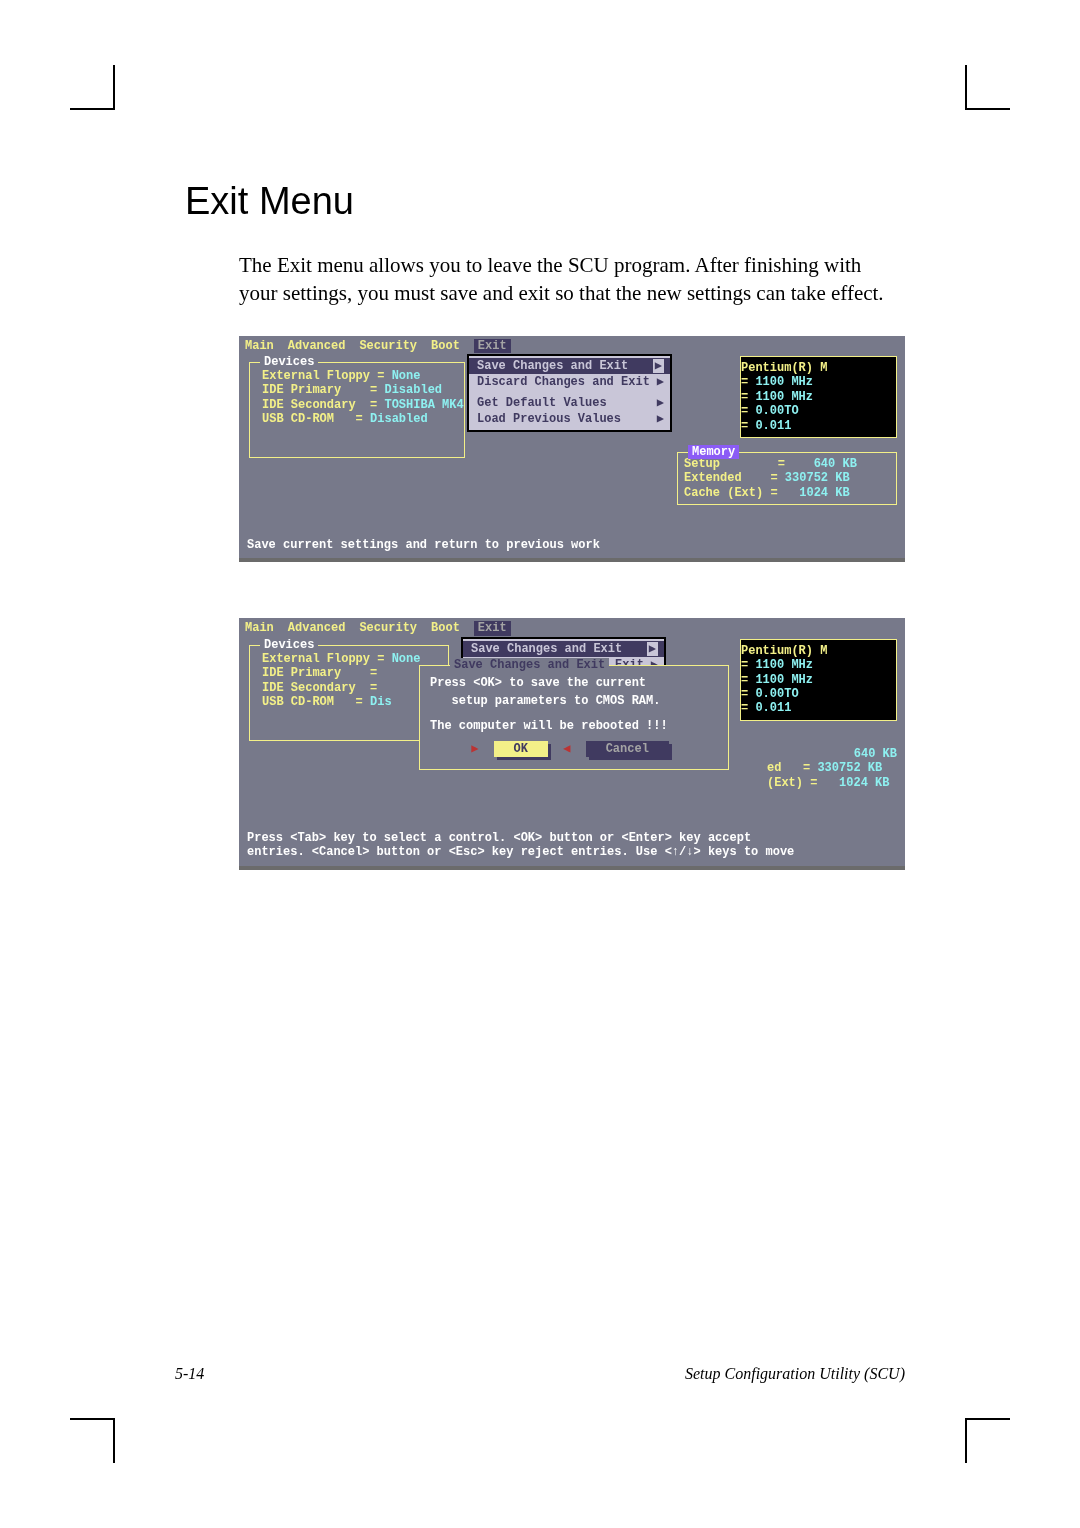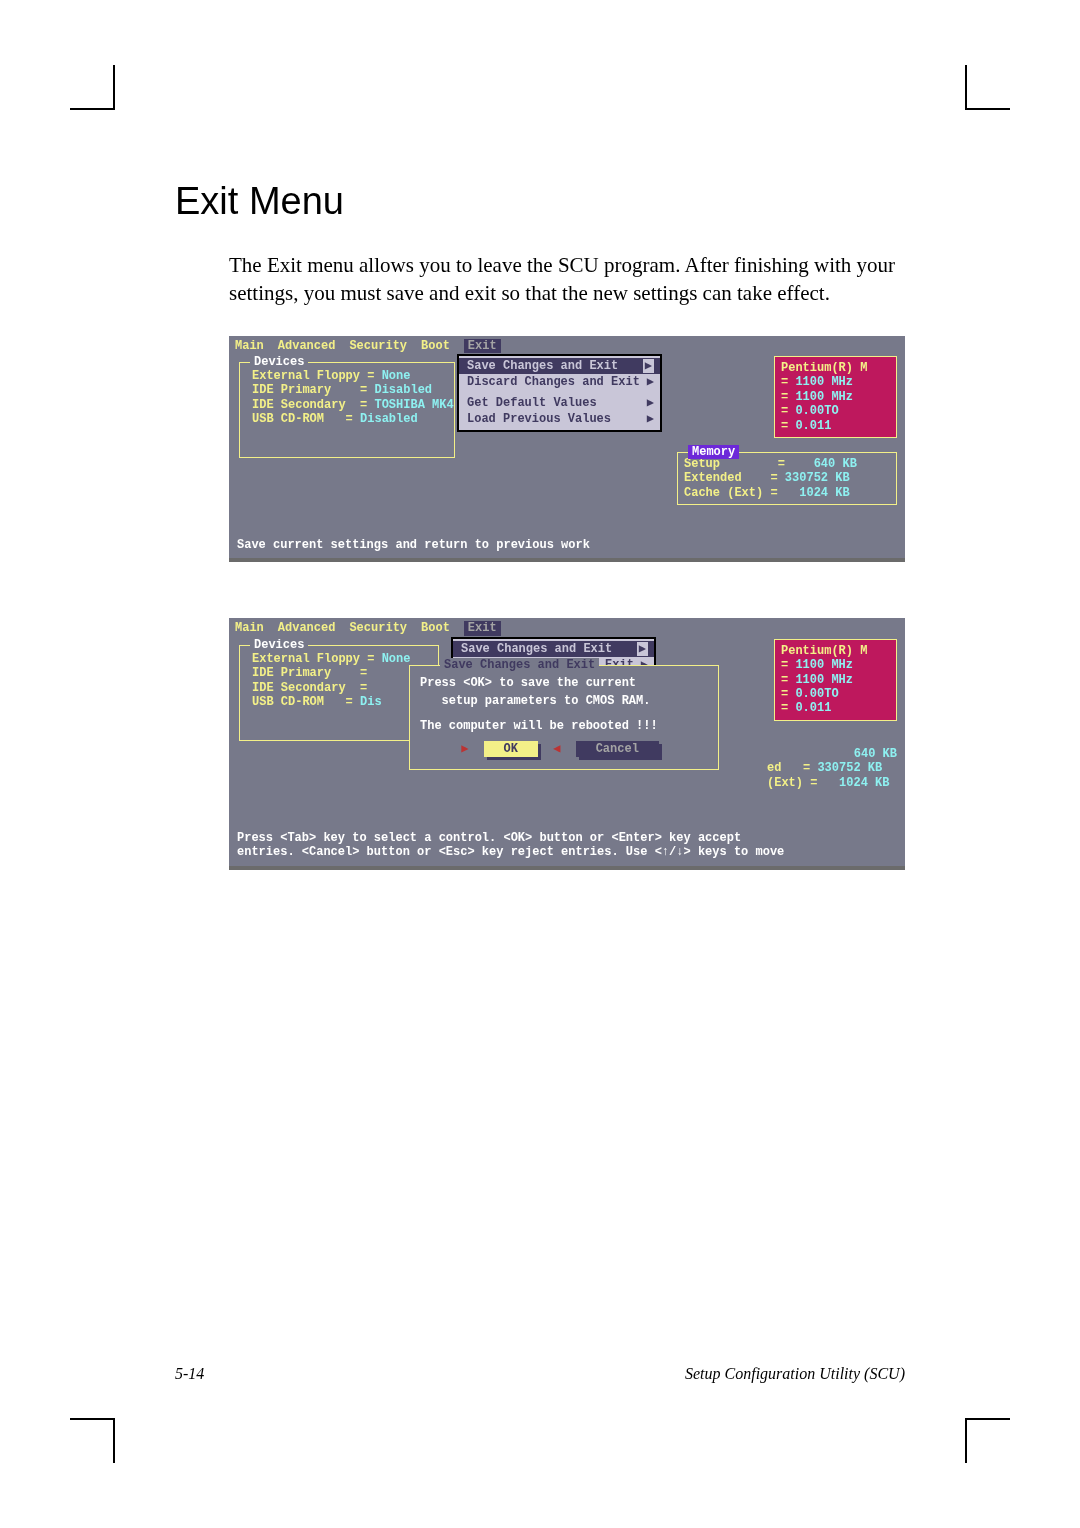--- a/index.html
+++ b/index.html
@@ -20,21 +20,21 @@
     .crop-tr-h { top: 108px; right: 70px; width: 45px; height: 2px; }
     .crop-tr-v { top: 65px; right: 113px; width: 2px; height: 45px; }
     .crop-bl-h { bottom: 108px; left: 70px; width: 45px; height: 2px; }
     .crop-bl-v { bottom: 65px; left: 113px; width: 2px; height: 45px; }
     .crop-br-h { bottom: 108px; right: 70px; width: 45px; height: 2px; }
     .crop-br-v { bottom: 65px; right: 113px; width: 2px; height: 45px; }
 
     .content {
       position: absolute;
       top: 180px;
-      left: 175px;
+      left: 185px;
       right: 175px;
     }
 
     h1 {
       font-family: Arial, Helvetica, sans-serif;
       font-weight: normal;
       font-size: 38px;
       margin-bottom: 28px;
       color: #000;
     }
@@ -119,39 +119,39 @@
     .dropdown-item .arrow {
       position: absolute; right: 6px; top: 1px;
     }
     .dropdown-item.sel .arrow { background: #c9c6d8; color: #403a60; padding: 0 2px; }
     .dropdown-sep { height: 4px; }
 
     .rightinfo {
       position: absolute;
       right: 8px;
       top: 2px;
-      width: 123px;
+      width: 157px;
       border: 1px solid #f3f088;
-      padding: 4px 6px;
-      background: #be185d;
+      padding: 4px 0;
+      background: #000000;
     }
     .rightinfo .row { white-space: pre; }
     .rightinfo .cy { color: #8ef1f1; }
 
     .memory {
       position: absolute;
       right: 8px;
       top: 92px;
       width: 220px;
       border: 1px solid #f3f088;
       padding: 4px 6px;
       background: #77798a;
     }
     .memory .legend2 {
-      position: absolute; top: -8px; left: 10px; background: #6d28d9; padding: 0 4px; color: #fff;
+      position: absolute; top: -8px; left: 10px; background: #8b5cf6; padding: 0 4px; color: #fff;
     }
     .memory .mrow { white-space: pre; }
     .memory .mv { color: #8ef1f1; }
 
     .helpbar {
       background: #77798a;
       color: #fff;
       padding: 4px 8px 6px 8px;
       font-size: 12px;
       line-height: 1.2;

